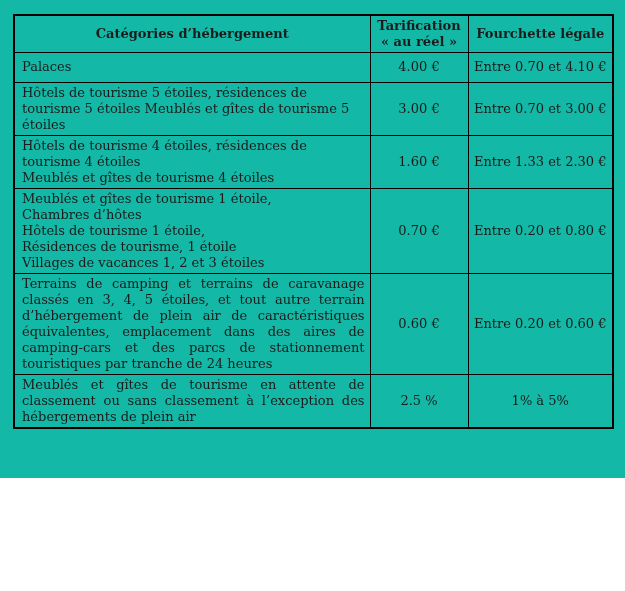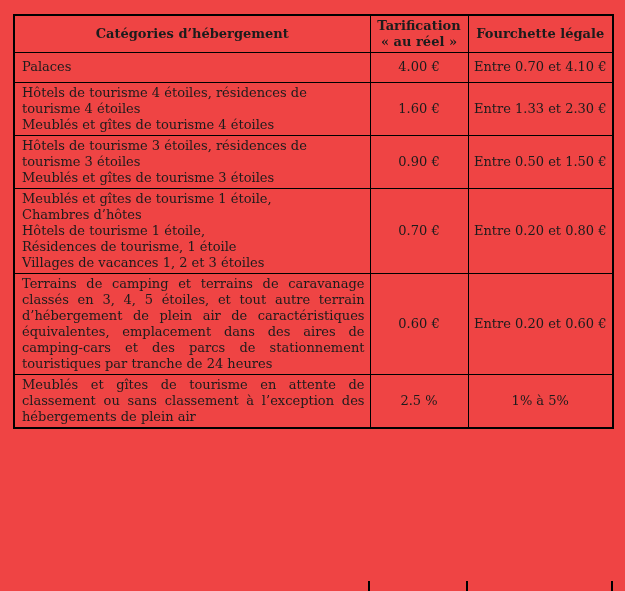--- a/index.html
+++ b/index.html
@@ -3,22 +3,22 @@
 <meta charset="utf-8">
 <style>
   html, body {
     margin: 0;
     padding: 0;
     background: #ffffff;
   }
   .page {
     position: relative;
     width: 625px;
-    height: 591px;
-    background: #ef4444;
+    height: 478px;
+    background: #14b8a6;
     overflow: hidden;
     font-family: "DejaVu Serif", serif;
     color: #1c1c1c;
   }
   table.tax-table {
     position: absolute;
     left: 13px;
     top: 14px;
     width: 599px;
     border-collapse: collapse;
@@ -98,28 +98,28 @@
         <th>Fourchette légale</th>
       </tr>
     </thead>
     <tbody>
         <tr>
           <td class="cat">Palaces</td>
           <td class="val">4.00 €</td>
           <td class="val">Entre 0.70 et 4.10 €</td>
         </tr>
         <tr>
+          <td class="cat">Hôtels de tourisme 5 étoiles, résidences de tourisme 5 étoiles Meublés et gîtes de tourisme 5 étoiles</td>
+          <td class="val">3.00 €</td>
+          <td class="val">Entre 0.70 et 3.00 €</td>
+        </tr>
+        <tr>
           <td class="cat">Hôtels de tourisme 4 étoiles, résidences de tourisme 4 étoiles<br>Meublés et gîtes de tourisme 4 étoiles</td>
           <td class="val">1.60 €</td>
           <td class="val">Entre 1.33 et 2.30 €</td>
-        </tr>
-        <tr>
-          <td class="cat">Hôtels de tourisme 3 étoiles, résidences de tourisme 3 étoiles<br>Meublés et gîtes de tourisme 3 étoiles</td>
-          <td class="val">0.90 €</td>
-          <td class="val">Entre 0.50 et 1.50 €</td>
         </tr>
         <tr>
           <td class="cat">Meublés et gîtes de tourisme 1 étoile,<br>Chambres d’hôtes<br>Hôtels de tourisme 1 étoile,<br>Résidences de tourisme, 1 étoile<br>Villages de vacances 1, 2 et 3 étoiles</td>
           <td class="val">0.70 €</td>
           <td class="val">Entre 0.20 et 0.80 €</td>
         </tr>
         <tr>
           <td class="cat justify">Terrains de camping et terrains de caravanage classés en 3, 4, 5 étoiles, et tout autre terrain d’hébergement de plein air de caractéristiques équivalentes, emplacement dans des aires de camping-cars et des parcs de stationnement touristiques par tranche de 24 heures</td>
           <td class="val">0.60 €</td>
           <td class="val">Entre 0.20 et 0.60 €</td>

